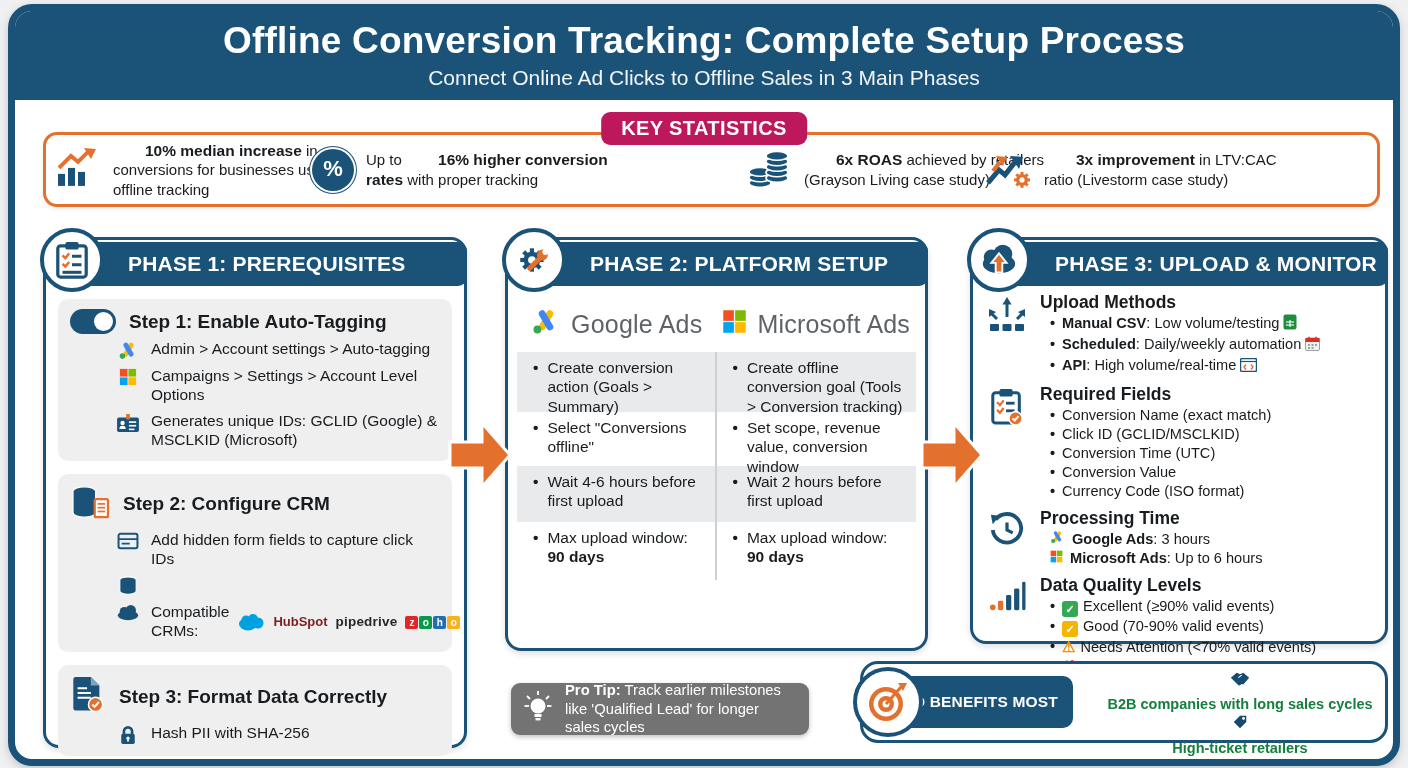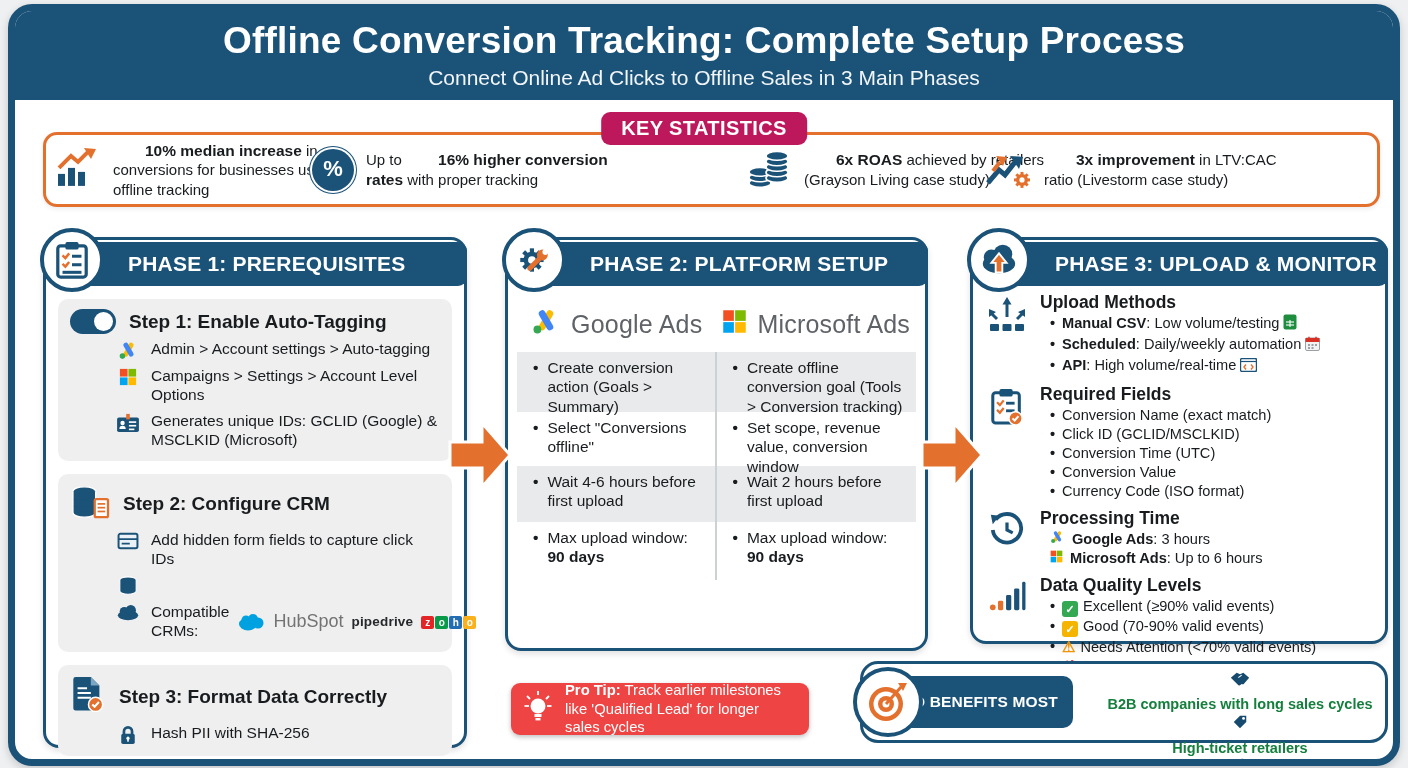--- a/index.html
+++ b/index.html
@@ -28,21 +28,21 @@
   .p1-body{position:absolute;top:59px;left:12px;right:12px;display:flex;flex-direction:column;gap:13px;}
   .step{background:#efeff0;border-radius:10px;padding:10px 12px 11px;}
   .step-head{display:flex;align-items:center;gap:13px;font-size:19px;font-weight:bold;}
   .toggle{width:46px;height:25px;background:#1b5278;border-radius:13px;position:relative;flex:none;}
   .toggle .knob{position:absolute;right:3px;top:3px;width:19px;height:19px;background:#fff;border-radius:50%;}
   .srows{margin:6px 0 0 46px;display:flex;flex-direction:column;gap:7px;}
   .srow{display:flex;align-items:flex-start;gap:11px;font-size:15.5px;line-height:1.22;}
   .srow .ic{flex:none;width:24px;display:flex;justify-content:center;padding-top:1px;}
   .crmlogos{display:flex;align-items:center;gap:8px;}
   .sf-wrap{display:flex;align-items:center;}
-  .hub{font-weight:normal;color:#737373;font-size:18px;}
+  .hub{font-weight:bold;color:#7f1d1d;font-size:13px;}
   .pipe{font-weight:bold;color:#26292c;font-size:13.5px;letter-spacing:.2px;}
   .zoho{display:flex;gap:1px;}
   .zoho span{display:inline-block;width:13px;height:13px;border-radius:2px;color:#fff;font-size:10px;font-weight:bold;text-align:center;line-height:13px;}
   .z1{background:#e42527;}.z2{background:#089949;}.z3{background:#226db4;}.z4{background:#f9b21d;}
   
   .p2-table{position:absolute;top:56px;left:9px;right:9px;}
   .brands{display:flex;height:56px;}
   .brand{width:50%;display:flex;align-items:center;justify-content:center;gap:10px;font-size:25px;color:#5f6368;letter-spacing:.2px;}
   .trow{display:flex;}
   .trow:nth-child(even){background:#e9eaeb;}
@@ -63,21 +63,21 @@
   .mini{display:inline-block;vertical-align:-2px;margin-left:4px;}
   .sq{display:inline-block;width:16px;height:16px;border-radius:3px;color:#fff;font-size:11px;font-weight:bold;text-align:center;line-height:16px;vertical-align:-2px;margin-right:5px;}
   .sq.g{background:#34a853;}.sq.y{background:#f4b400;}
   .warn{color:#f09409;font-size:15px;font-weight:bold;margin-right:5px;}
   .cross{color:#d93025;font-size:16px;font-weight:bold;margin-right:5px;}
   
   .flow-arrow{position:absolute;z-index:5;}
   .fa1{left:433px;top:406px;}
   .fa2{left:905px;top:406px;}
   
-  .protip{position:absolute;left:496px;top:672px;width:298px;height:52px;background:#ef4444;border-radius:9px;color:#fff;display:flex;align-items:center;gap:12px;padding:0 12px;font-size:14.8px;line-height:1.25;box-shadow:0 2px 5px rgba(0,0,0,.25);}
+  .protip{position:absolute;left:496px;top:672px;width:298px;height:52px;background:#737373;border-radius:9px;color:#fff;display:flex;align-items:center;gap:12px;padding:0 12px;font-size:14.8px;line-height:1.25;box-shadow:0 2px 5px rgba(0,0,0,.25);}
   .who{position:absolute;left:845px;top:650px;width:528px;height:82px;background:#fff;border:3px solid #1b5278;border-radius:18px;}
   .who-circle{position:absolute;left:-10px;top:50%;transform:translateY(-50%);width:70px;height:70px;background:#fff;border:4px solid #1b5278;border-radius:50%;display:flex;align-items:center;justify-content:center;z-index:2;}
   .who-pill{position:absolute;left:12px;top:12px;bottom:12px;width:198px;background:#1b5278;border-radius:10px;color:#fff;font-size:15.5px;font-weight:bold;display:flex;align-items:center;justify-content:flex-end;padding-right:15px;letter-spacing:.2px;}
   .who-list{position:absolute;left:232px;top:7px;display:flex;flex-direction:column;gap:1px;}
   .who-item{display:flex;align-items:center;gap:10px;font-size:14.5px;font-weight:bold;line-height:1.18;color:#15803d;flex-direction:column;}
   .who-item .ic{flex:none;width:20px;display:flex;justify-content:center;}
 </style>
 </head>
 <body>
 

